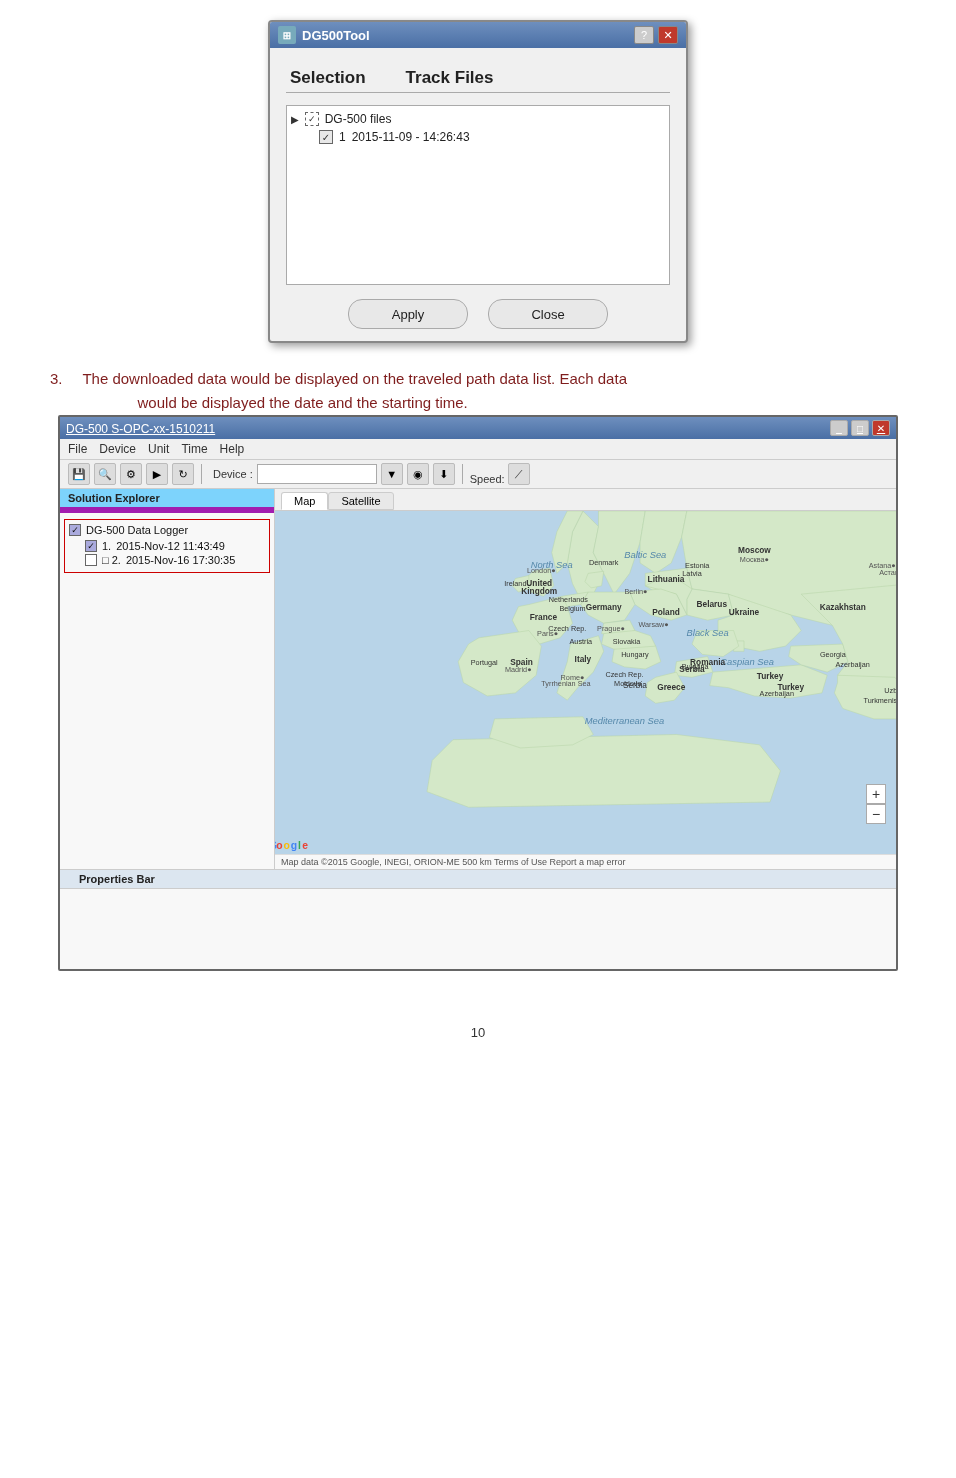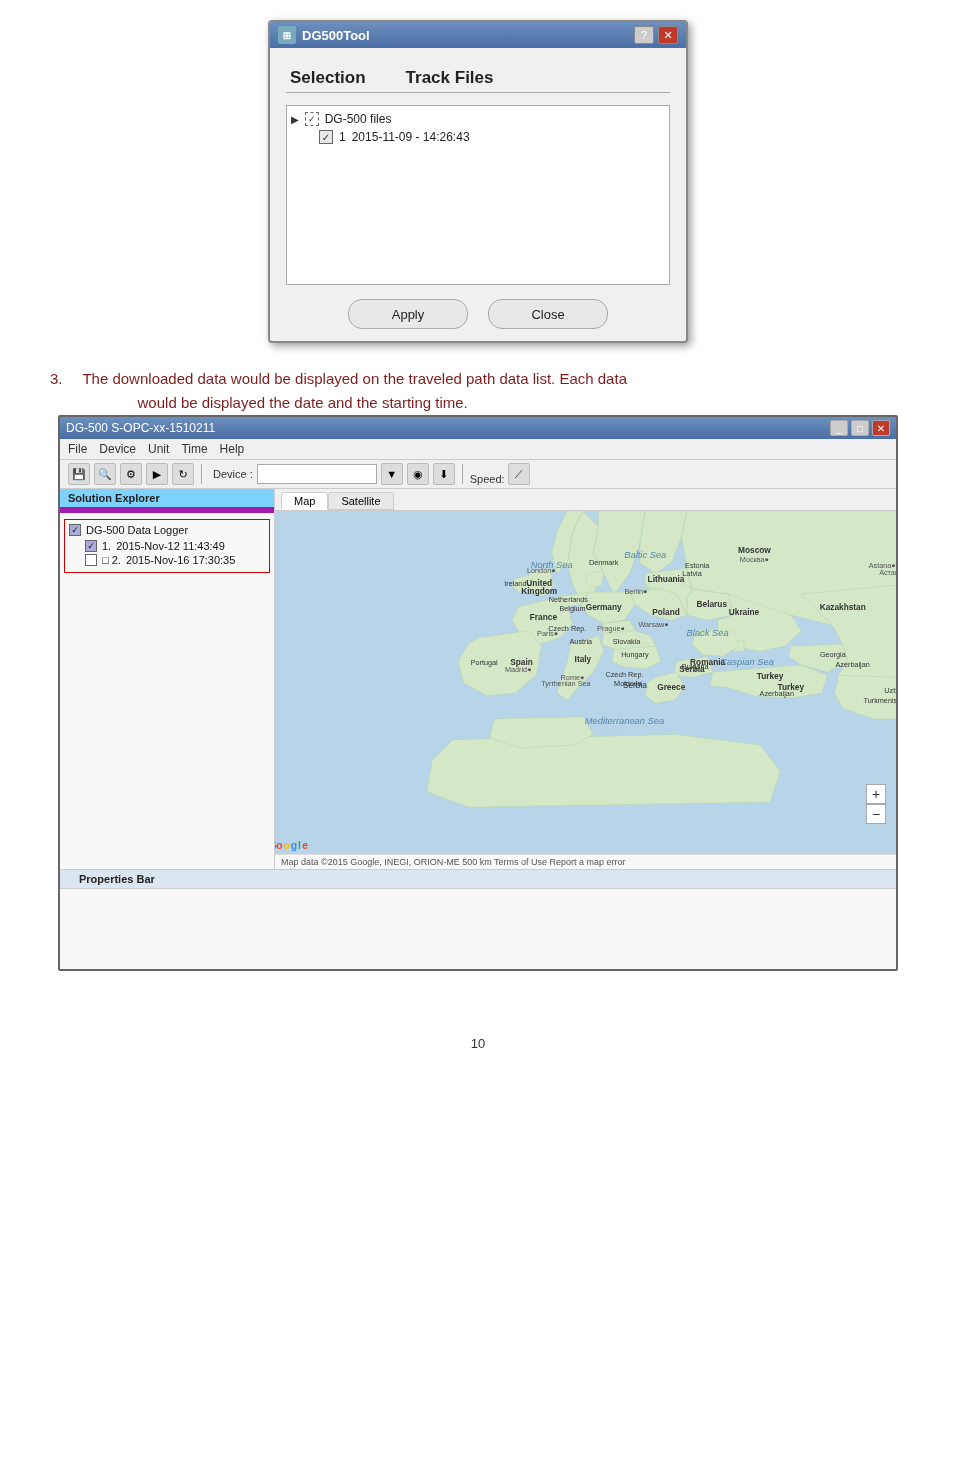--- a/index.html
+++ b/index.html
@@ -199,25 +199,26 @@
       border: 2px solid #666;
       border-radius: 2px;
       background: #f0f0f0;
       margin-bottom: 30px;
       overflow: hidden;
     }
 
     .app-titlebar {
       background: linear-gradient(to bottom, #6e8fbe, #4a6fa5);
       display: flex;
-      align-items: center;
+      align-items: flex-end;
       justify-content: space-between;
       padding: 3px 6px;
       color: white;
       font-size: 12px;
+      text-decoration: underline;
     }
 
     .app-titlebar-left {
       display: flex;
       align-items: center;
       gap: 5px;
     }
 
     .app-titlebar-right {
       display: flex;
@@ -448,21 +449,21 @@
 
     .properties-bar-content {
       height: 80px;
     }
 
     
     .page-number {
       text-align: center;
       font-size: 13px;
       color: #333;
-      margin-top: 35px;
+      margin-top: 24px;
       width: 100%;
     }
 
     
     .map-svg {
       width: 100%;
       height: 100%;
     }
 
     .map-zoom-controls {

